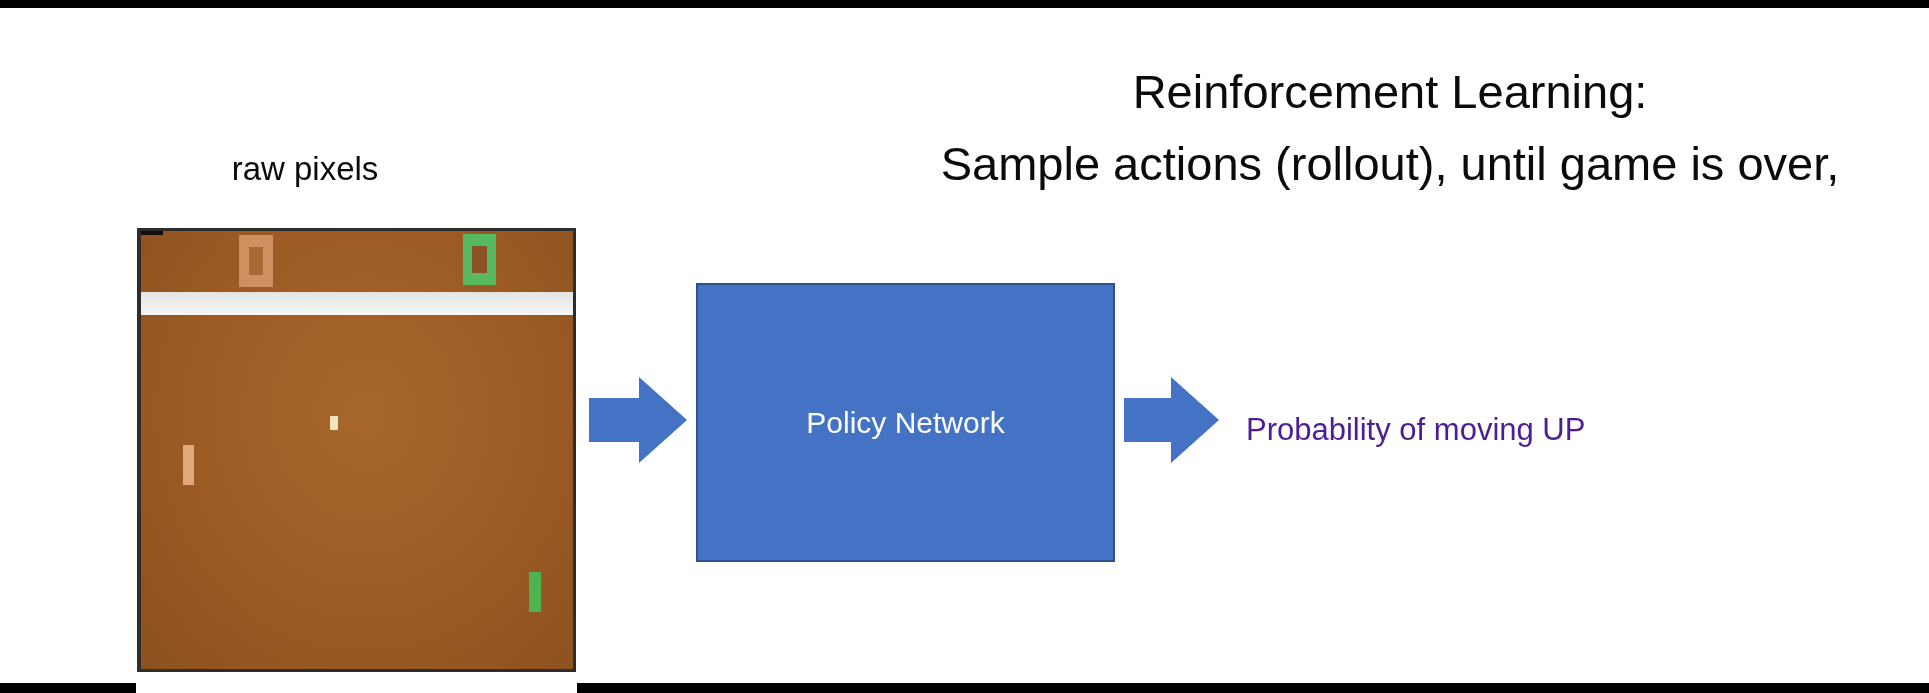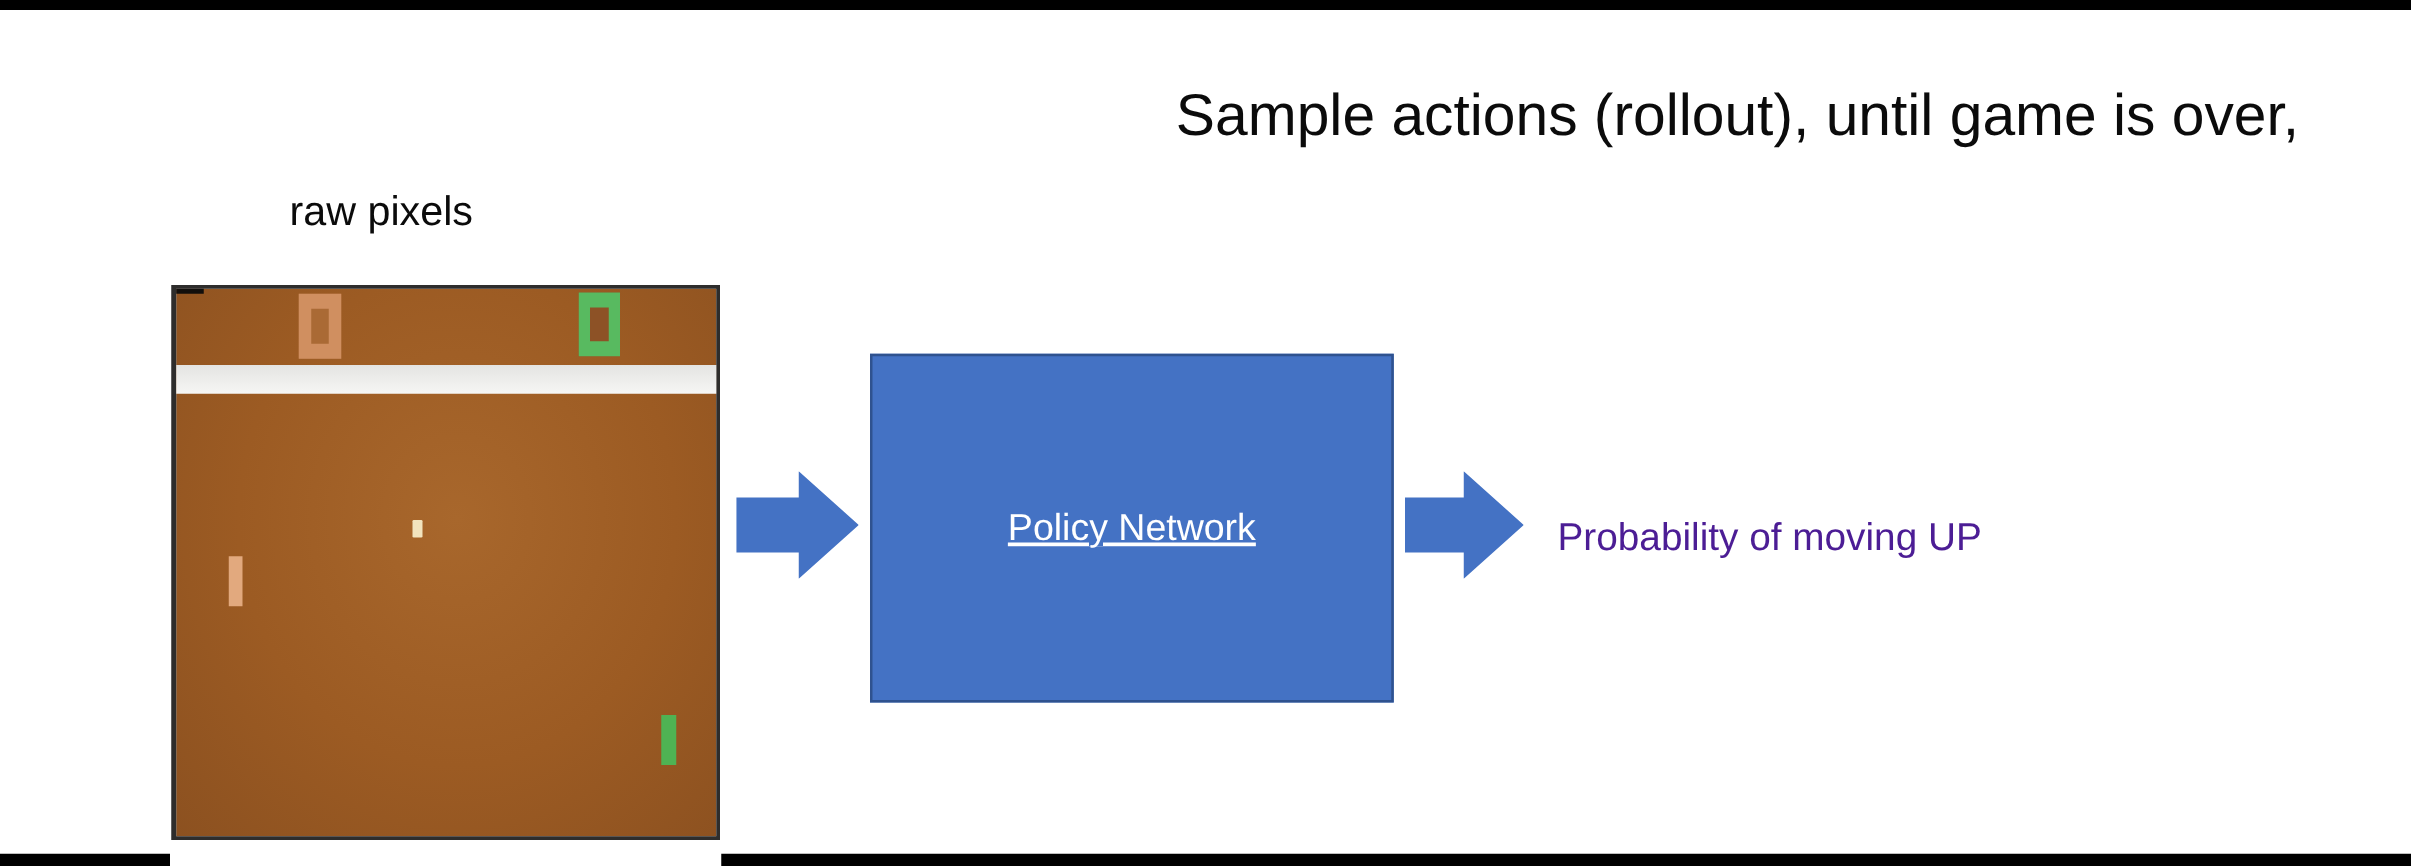--- a/index.html
+++ b/index.html
@@ -55,21 +55,21 @@
   .flow-arrow polygon { fill: #4472c4; }
 
   
   .policy-box {
     position: absolute; left: 696px; top: 283px; width: 419px; height: 279px;
     box-sizing: border-box;
     background: #4472c4;
     border: 2px solid #2f528f;
     display: flex; align-items: center; justify-content: center;
   }
-  .policy-box .label { color: #ffffff; font-size: 30px; text-decoration: underline; }
+  .policy-box .label { color: #ffffff; font-size: 30px; }
 
   .output-label {
     position: absolute; left: 1234px; top: 412px;
     font-size: 31px; color: #4c1d95; white-space: nowrap; margin-left: 12px;
   }
 
   
   .title {
     position: absolute; left: 845px; top: 56px; width: 1090px;
     display: flex; flex-direction: column; align-items: center;
@@ -106,16 +106,17 @@
     <div class="label">Policy Network</div>
   </div>
 
   <svg class="flow-arrow out" width="95" height="86" viewBox="0 0 95 86">
     <polygon points="0,21 47,21 47,0 95,43 47,86 47,65 0,65"></polygon>
   </svg>
 
   <div class="output-label">Probability of moving UP</div>
 
   <div class="title">
+    <div class="line">Reinforcement Learning:</div>
     <div class="line">Sample actions (rollout), until game is over,</div>
   </div>
 
 </div>
 
 </body></html>

